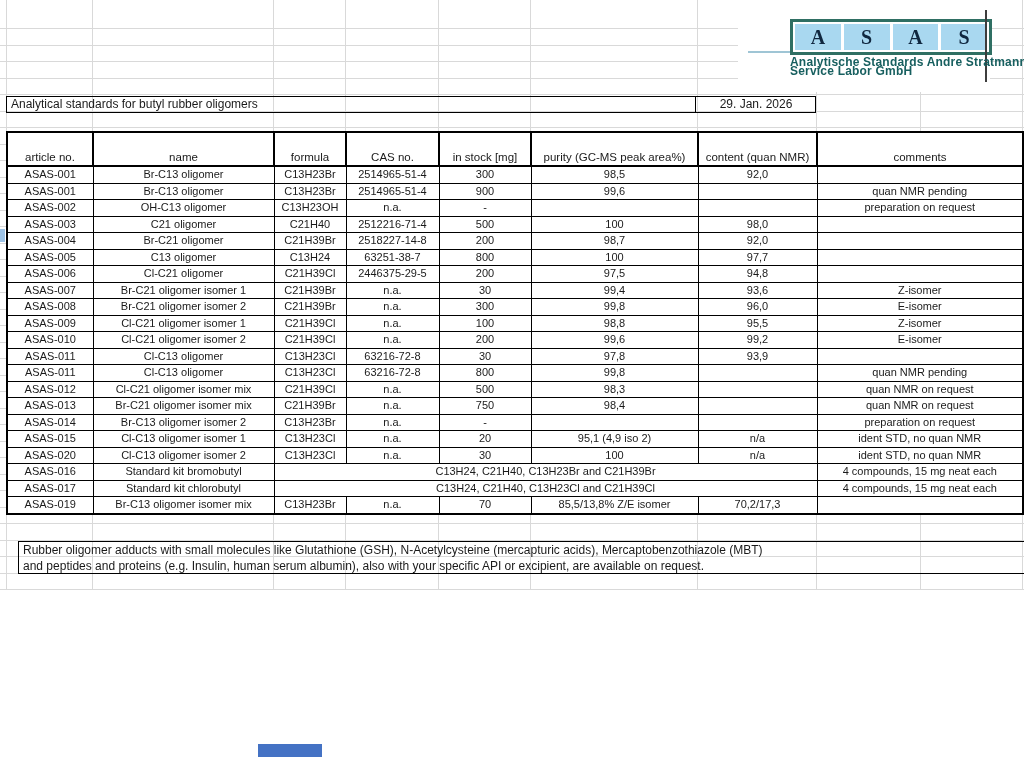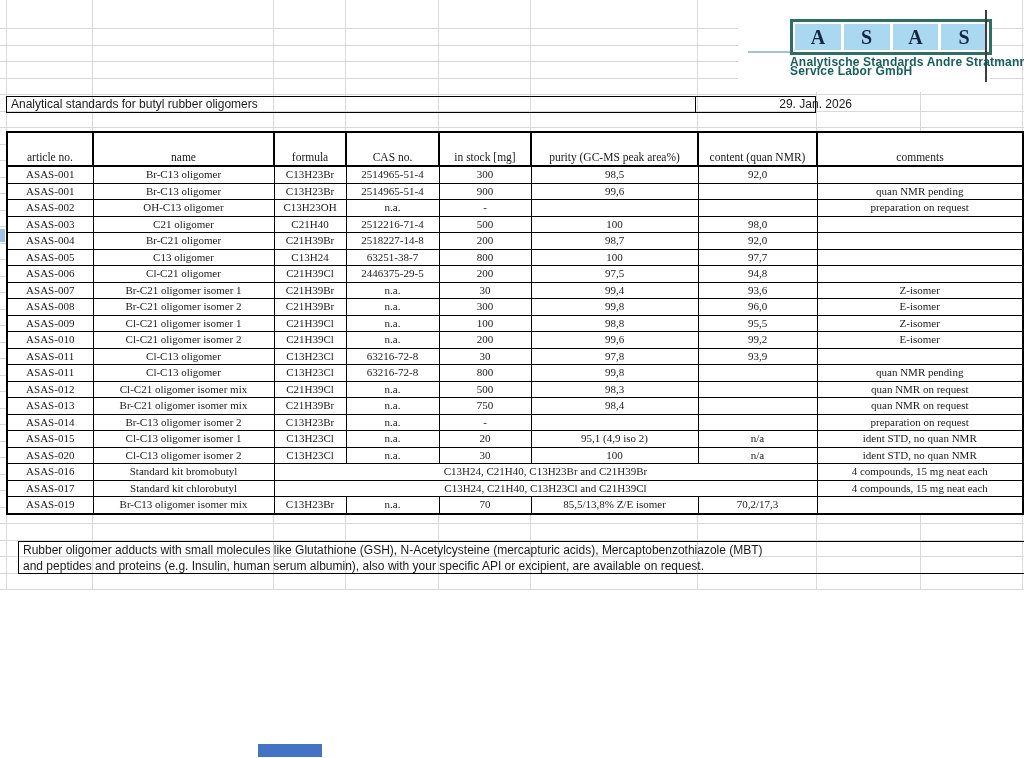--- a/index.html
+++ b/index.html
@@ -46,29 +46,28 @@
 
   
   .title-strip {
     position:absolute; left:6px; top:96px; width:810px; height:17px;
     border:1.5px solid #000; box-sizing:border-box; font-size:12px; background:transparent;
   }
   .doc-title { position:absolute; left:4px; top:0px; line-height:14px; white-space:nowrap; }
   .date-label { position:absolute; left:540px; top:0px; width:144px; text-align:right; line-height:14px;margin-top:38px; }
   .date-cell {
     position:absolute; left:688px; top:0; width:120px; height:100%;
-    border-left:1.5px solid #000; text-align:right; line-height:14px;padding-left:36px;
+    border-left:1.5px solid #000; text-align:center; line-height:14px;
   }
 
   
   table.standards {
     position:absolute; left:6px; top:131px; width:1016px;
     border-collapse:collapse; table-layout:fixed; background:#fff;
     border:2px solid #000;
-    font-family:Liberation Serif, serif;
   }
   table.standards th {
     border:2px solid #000; height:30px; vertical-align:bottom;
     text-align:center; font-weight:400; font-size:11.5px; padding:0 0 2px 0;
     white-space:nowrap; overflow:hidden;
   }
   table.standards td {
     border:1px solid #000; height:15.5px; text-align:center;
     font-size:11px; line-height:15px; padding:0;
     white-space:nowrap; overflow:hidden;

